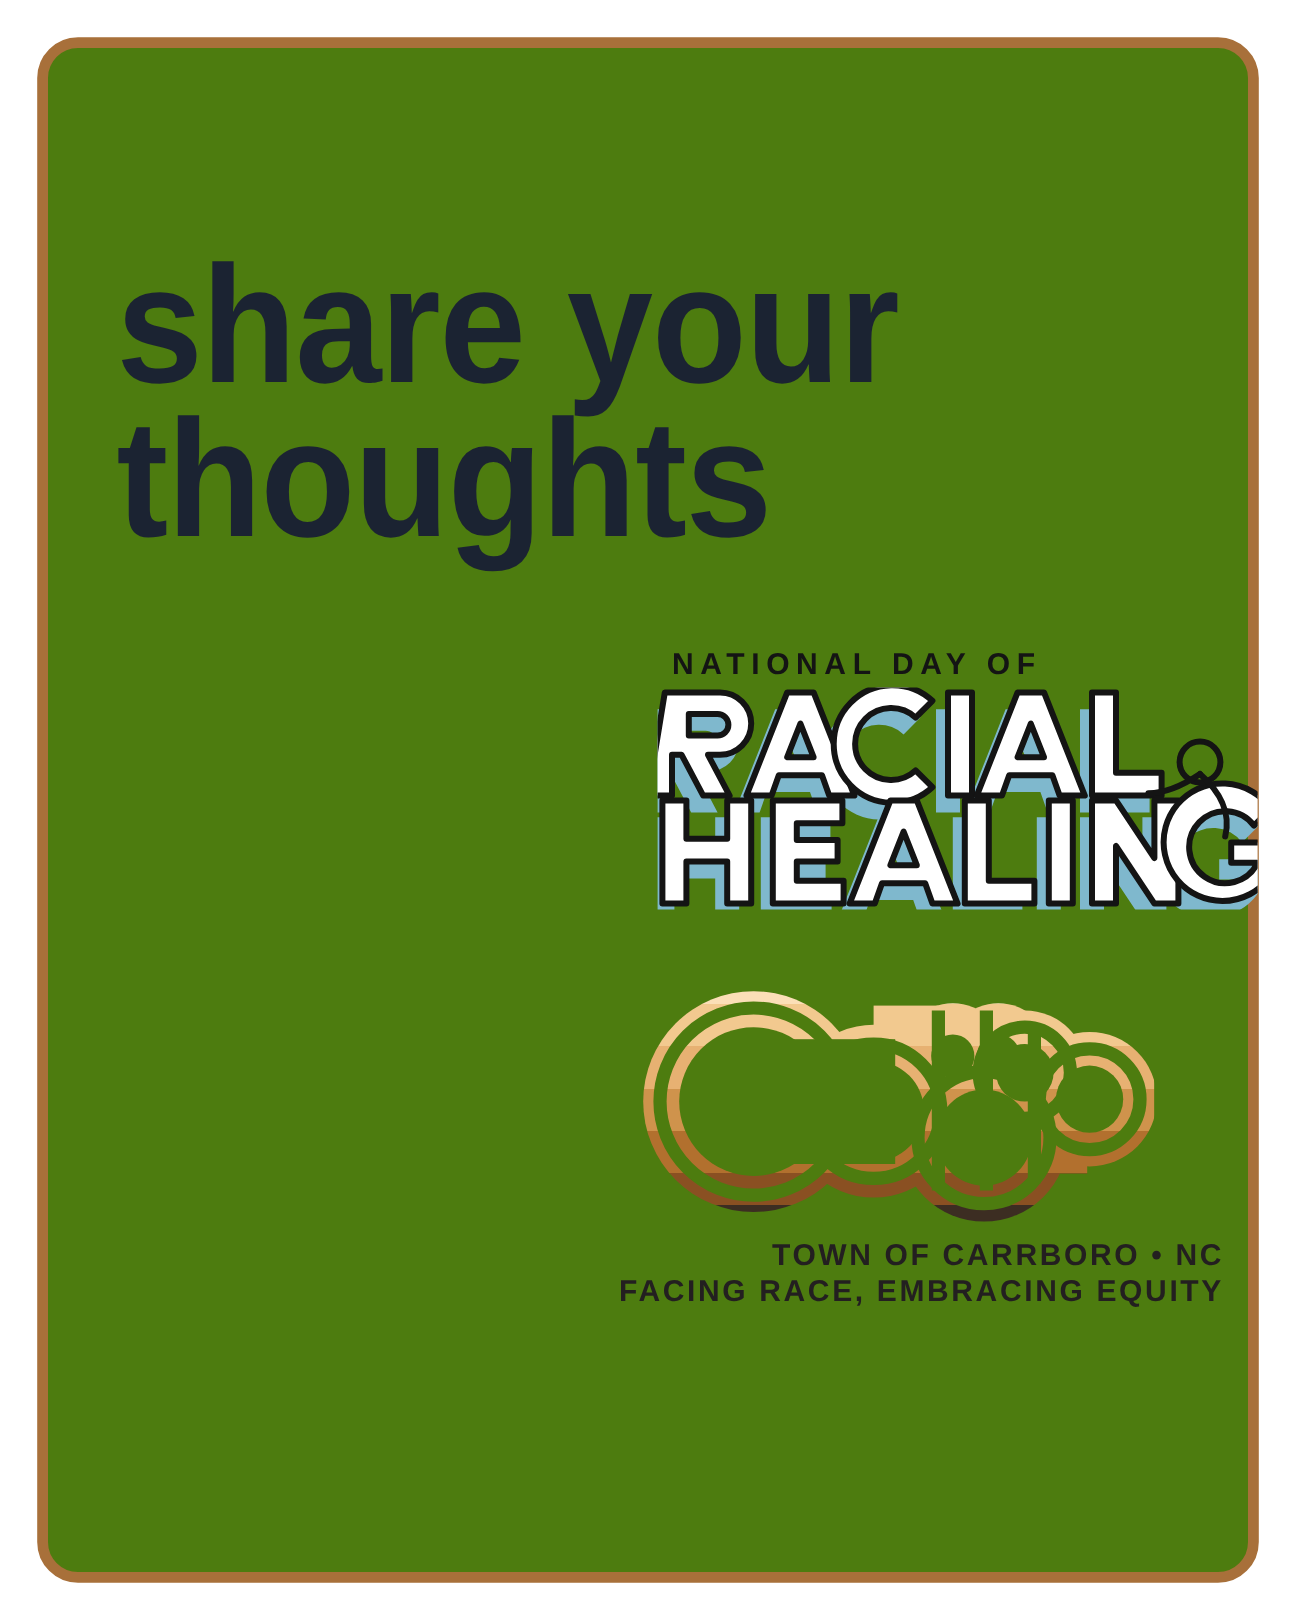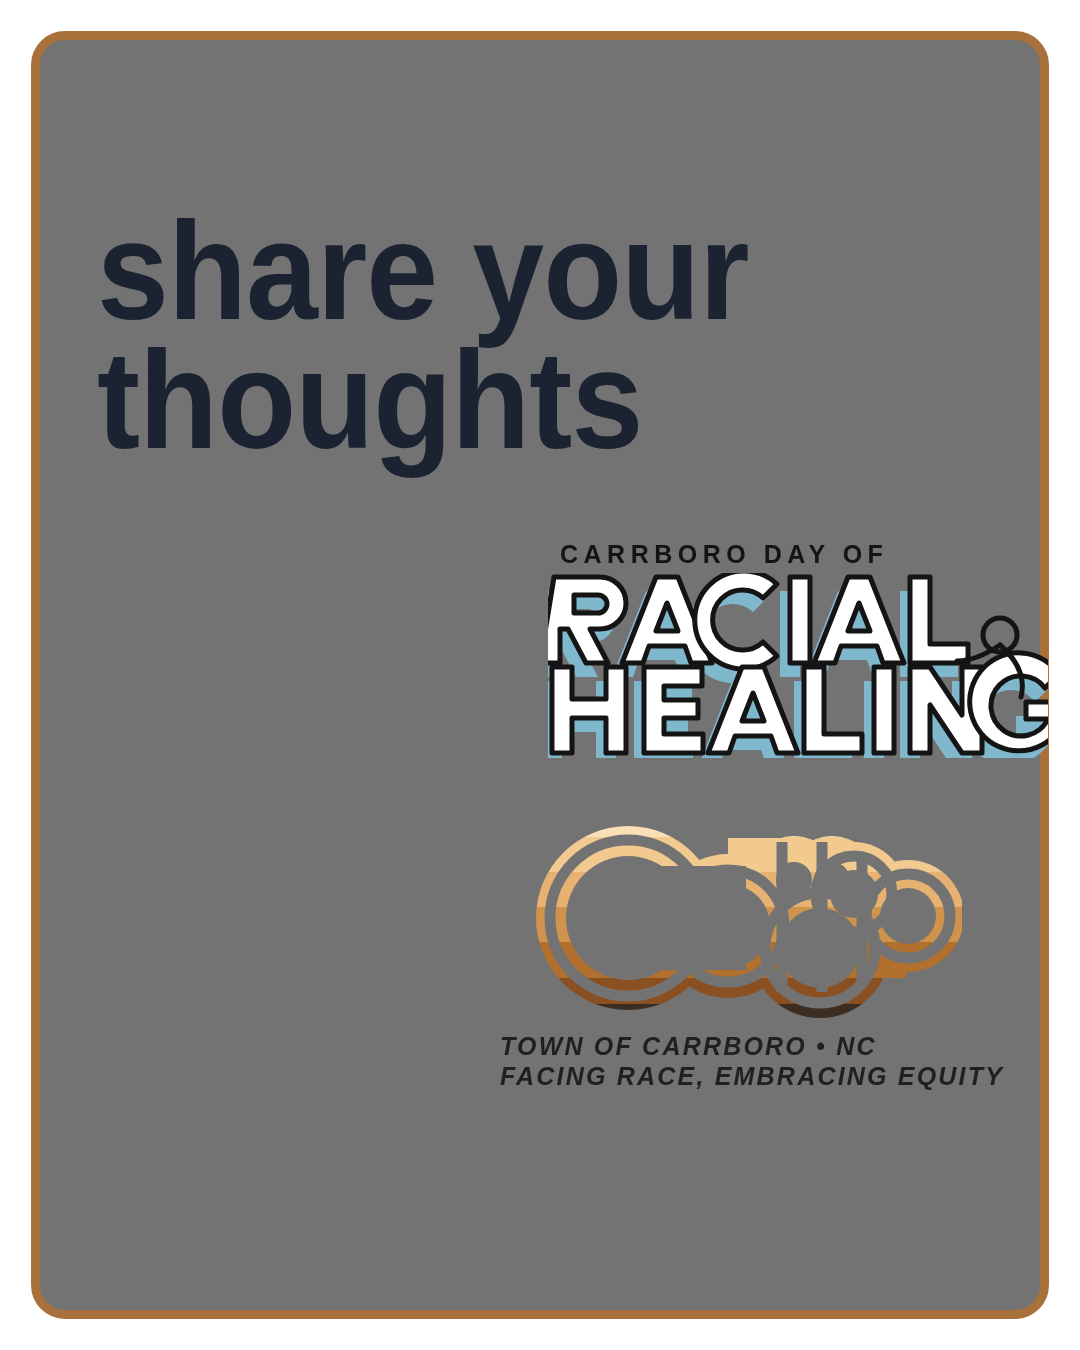--- a/index.html
+++ b/index.html
@@ -9,21 +9,21 @@
     font-family:"Liberation Sans", sans-serif;
     overflow:hidden;
   }
   .card{
     position:absolute;
     left:31px; top:31px;
     width:1018px; height:1288px;
     box-sizing:border-box;
     border:9px solid #a8703a;
     border-radius:34px;
-    background:#737373;
+    background:#4d7c0f;
   }
   
   .headline{
     position:absolute;
     left:57px; top:166px;
     width:860px;
     color:#1b2332;
     font-family:"Liberation Sans Narrow","Liberation Sans",sans-serif;
     font-weight:700;
     font-size:139px;
@@ -68,45 +68,44 @@
     position:relative;
     margin-top:48px;
     margin-left:22px;
     width:430px;
     height:220px;
   }
   .carrboro-tag{
     margin-top:6px;
     margin-left:-10px;
     width:520px;
-    text-align:left;
+    text-align:right;
     font-family:"Liberation Sans",sans-serif;
     font-weight:700;
     font-size:25px;
     line-height:1.18;
     letter-spacing:2.2px;
     color:#231f20;
     white-space:pre-line;
-    font-style:italic;
   }
 </style>
 </head>
 <body>
 
 <div class="card">
 
   <div class="headline">share your
 thoughts</div>
 
 
   <div class="rightcol">
 
     <div class="ndrh">
 
-      <div class="ndrh-kicker">CARRBORO DAY OF</div>
+      <div class="ndrh-kicker">NATIONAL DAY OF</div>
 
       <div class="ndrh-svgwrap">
         <svg viewBox="0 0 500 185" width="500" height="185">
           <defs>
 
             <g id="w-racial">
 
               <path d="M6 4 h46 a26 26 0 0 1 0 52 h-10 l18 34 h-22 l-18 -34 h-8 v34 h-20 z M26 22 v18 h24 a9 9 0 0 0 0 -18 z"></path>
 
               <path d="M108 4 h22 l34 86 h-21 l-6 -17 h-36 l-6 17 h-21 z M119 30 l-11 28 h22 z"></path>

